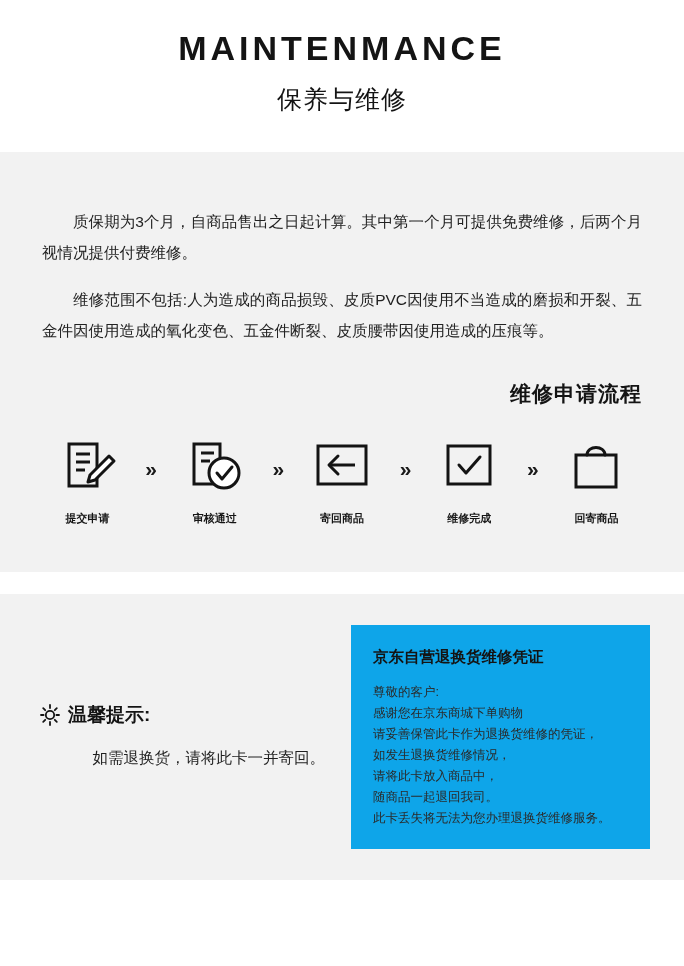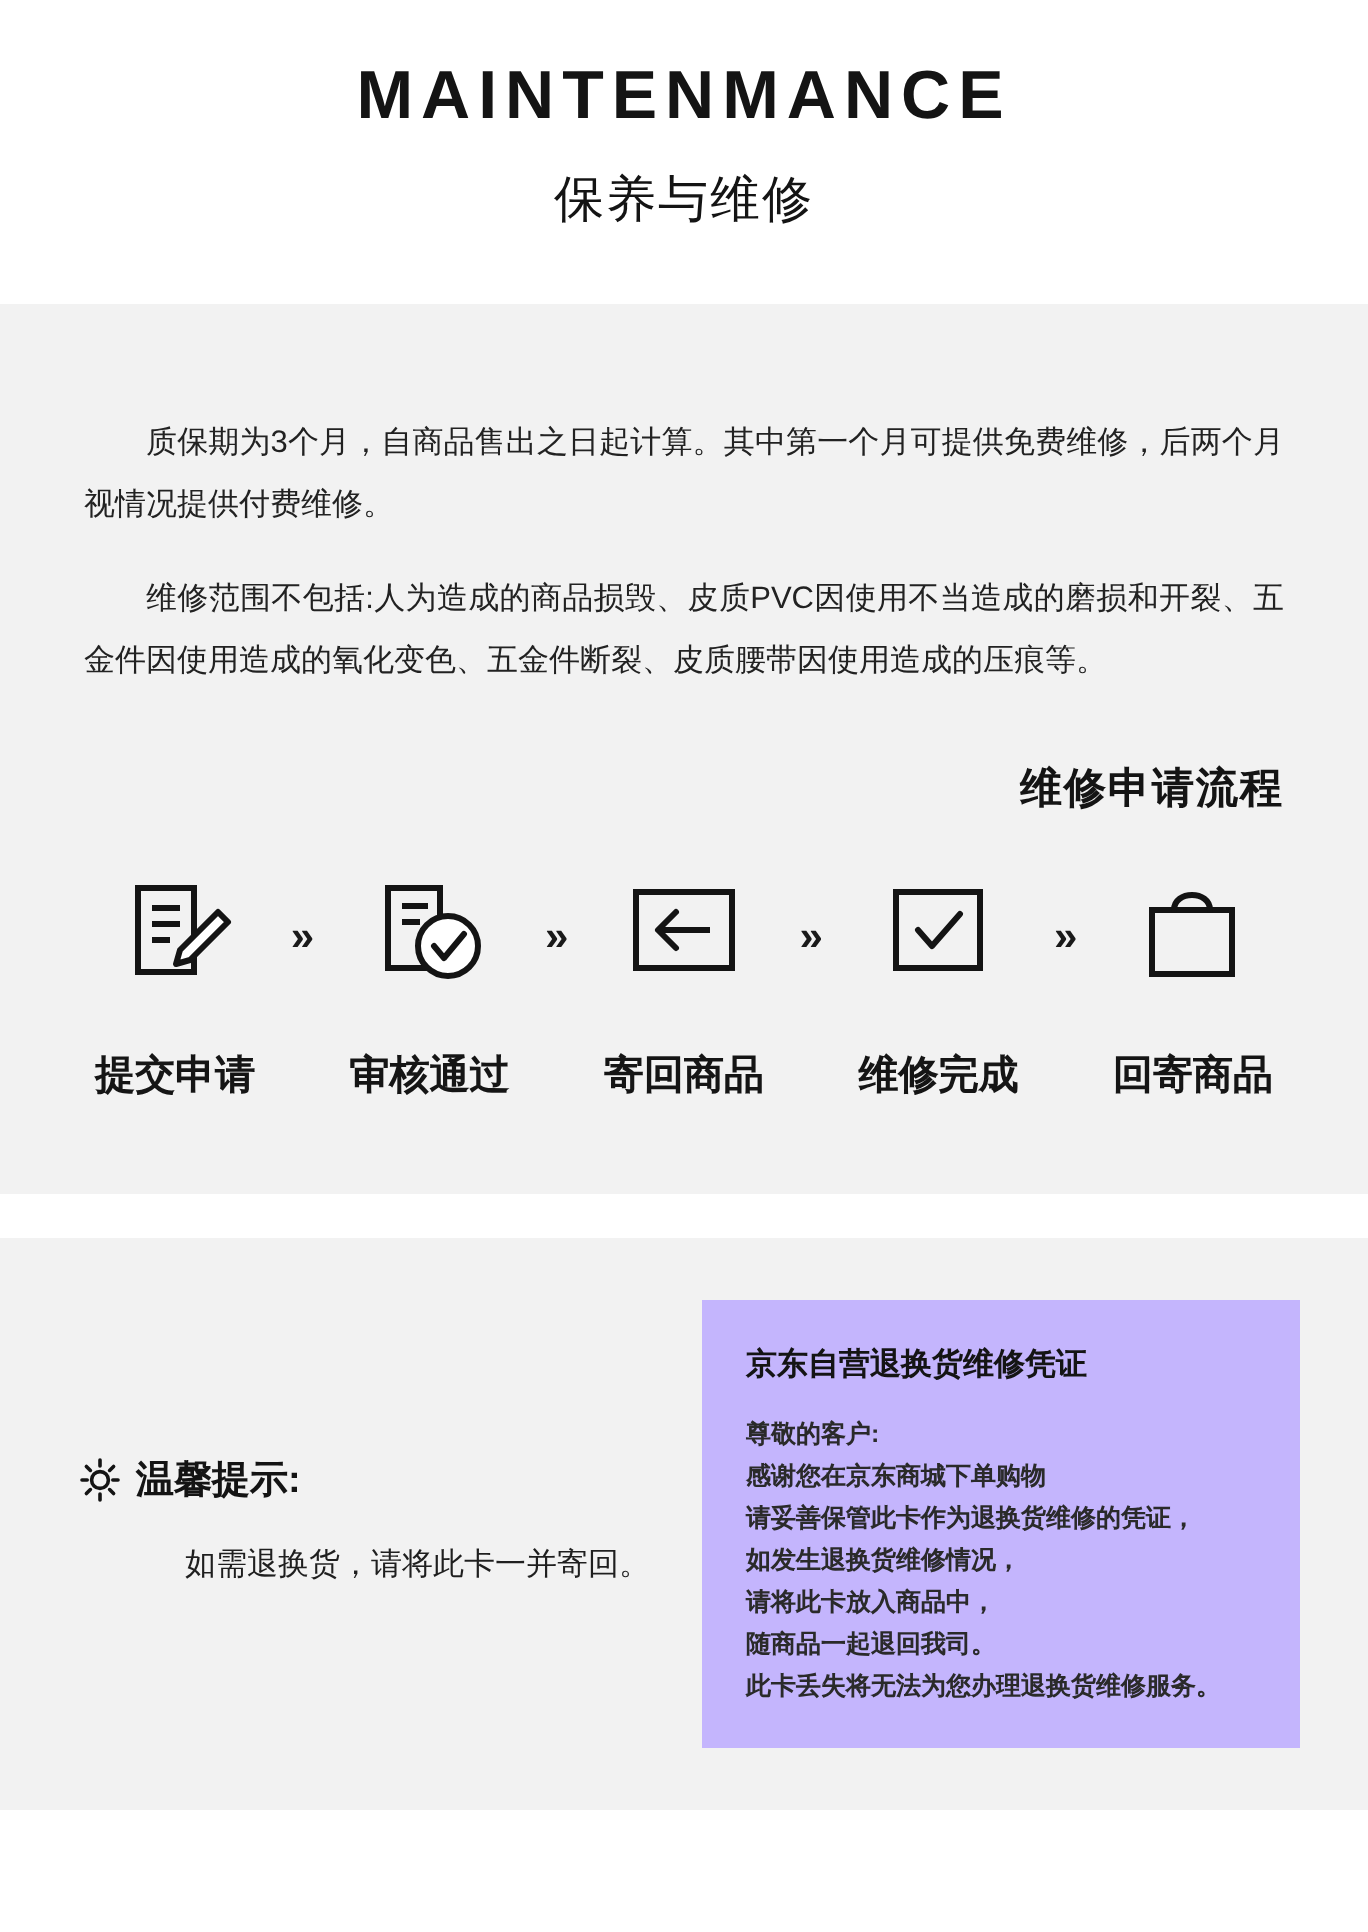--- a/index.html
+++ b/index.html
@@ -85,22 +85,22 @@
     flex-direction: column;
     align-items: center;
   }
   .flow-icon {
     height: 62px;
     display: flex;
     align-items: center;
     justify-content: center;
   }
   .flow-label {
-    margin-top: 24px;
-    font-size: 20px;
+    margin-top: 11px;
+    font-size: 11px;
     font-weight: bold;
     color: #151515;
     white-space: nowrap;
   }
   .flow-arrow {
     width: 38px;
     height: 62px;
     display: flex;
     align-items: center;
     justify-content: center;
@@ -142,36 +142,35 @@
     color: #141414;
   }
   .tips-line {
     font-size: 15.5px;
     line-height: 28px;
     color: #1f1f1f;
   }
 
   .card {
     width: 300px;
-    background: #c4b5fd;
+    background: #0ea5e9;
     box-sizing: border-box;
     padding: 22px 22px 20px 22px;
     margin-left: 26px;
   }
   .card-title {
     font-size: 15.5px;
     font-weight: bold;
     color: #141414;
     margin-bottom: 14px;
   }
   .card-line {
     font-size: 12.5px;
     line-height: 21px;
     color: #2a2a2a;
-    font-weight: bold;
   }
 
   svg { display: block; }
 </style>
 </head>
 <body>
 
 <div class="page">
 
   <div class="header">

